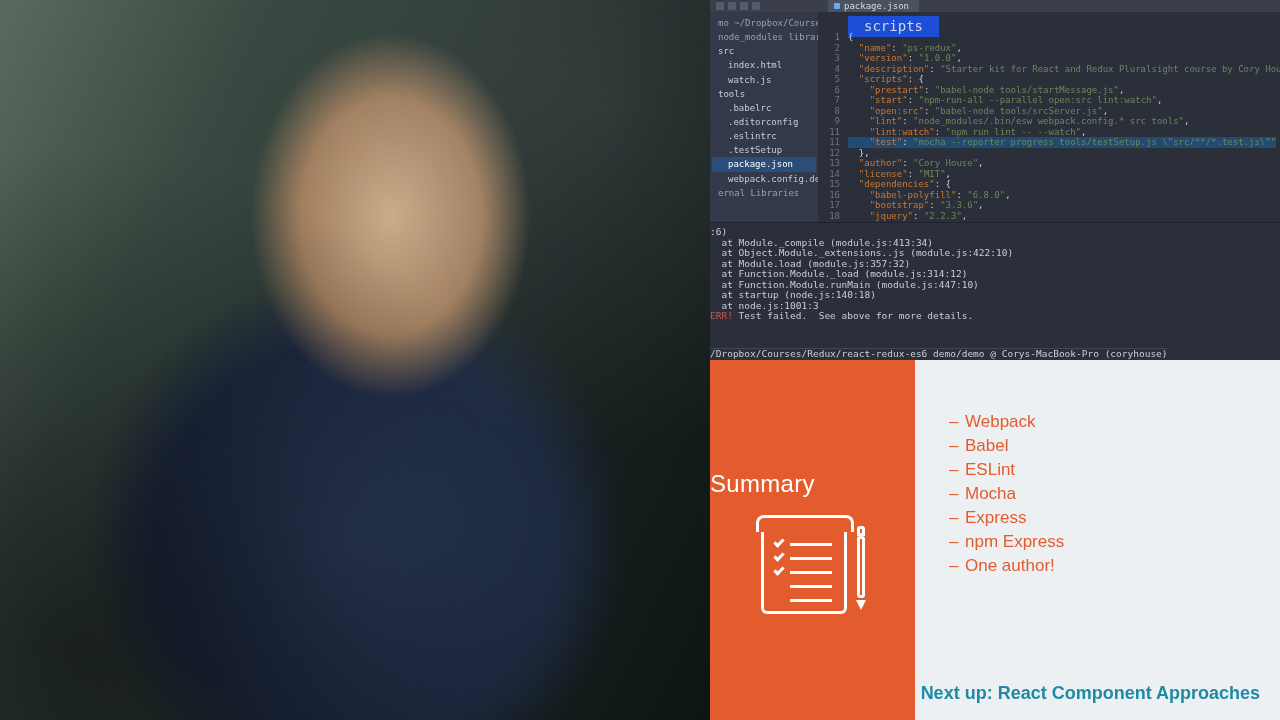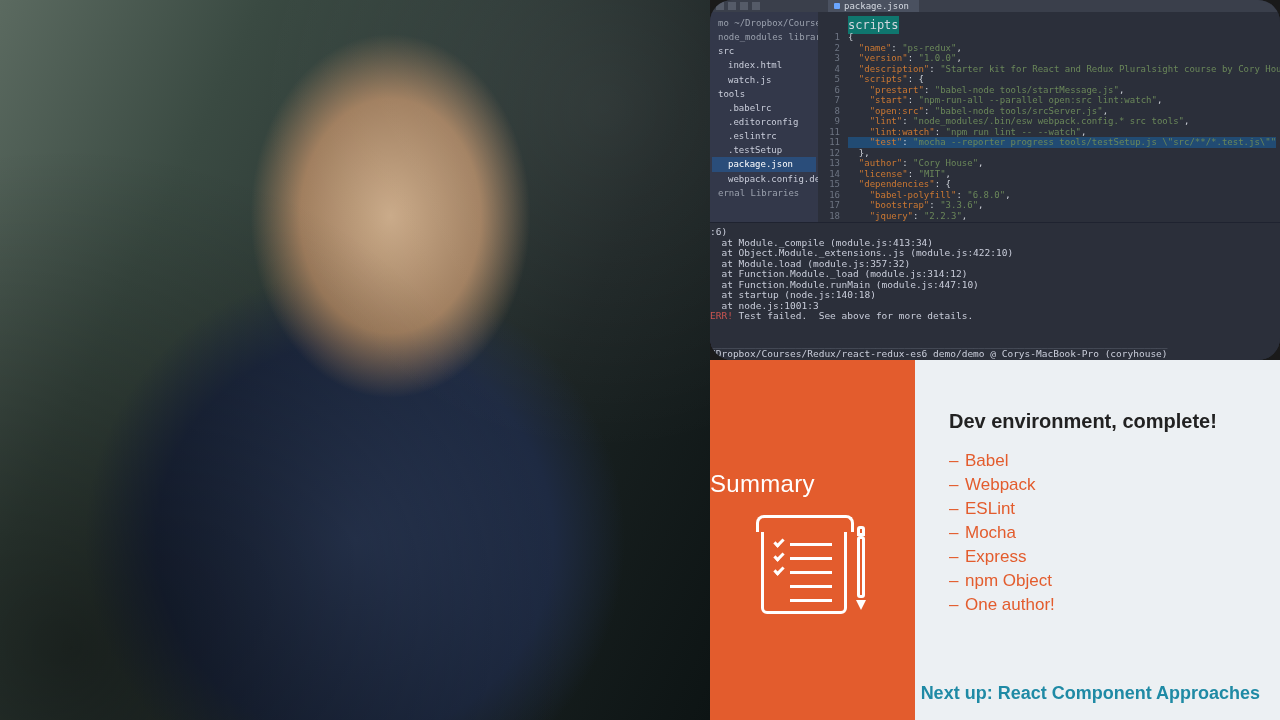--- a/index.html
+++ b/index.html
@@ -33,21 +33,20 @@
   .ide {
     position: absolute;
     left: 710px; top: 0;
     width: 570px; height: 360px;
     background: #2b2f3a;
     color: #c0c6cf;
     font-family: Menlo, Consolas, "DejaVu Sans Mono", monospace;
     font-size: 9.5px;
     line-height: 1.35;
     overflow: hidden;
-    border-radius: 22px;
   }
   .ide-toolbar {
     height: 12px;
     background: #3a3f4b;
     display: flex;
     align-items: center;
     padding: 0 6px;
     gap: 4px;
   }
   .ide-toolbar .sq { width:8px; height:8px; background:#555b68; }
@@ -80,22 +79,22 @@
   .ide-tree .f.indent { padding-left: 16px; }
   .ide-tree .f.sel { background:#2a4d7a; color:#fff; }
   .ide-tree .top { color:#9aa0ad; }
   .ide-editor {
     flex:1;
     position: relative;
     background:#2b2f3a;
   }
   .ed-chip {
     position:absolute; left:30px; top:4px;
-    background:#0f766e; color:#d3d7df;
-    font-size:12px; padding:1px 0;
+    background:#1d4ed8; color:#d3d7df;
+    font-size:14px; padding:1px 16px;
   }
   .ed-gutter {
     position:absolute; left:0; top:20px; width:28px;
     text-align:right; color:#6d7482; font-size:9px;
     line-height: 10.5px;
   }
   .ed-gutter div { padding-right:6px; }
   .ed-code {
     position:absolute; left:30px; top:20px; right:4px;
     font-size:9px; line-height:10.5px;
@@ -283,25 +282,24 @@
           <span class="line l5"></span>
       </div>
       <div class="pen">
         <span class="cap"></span>
           <span class="body"></span>
           <span class="tip"></span>
       </div>
     </div>
   </div>
   <div class="slide-right">
-    <h3>Dev environment, complete!</h3>
     <ul id="slide-items">
+        <li>Webpack</li>
         <li>Babel</li>
-        <li>Webpack</li>
         <li>ESLint</li>
         <li>Mocha</li>
         <li>Express</li>
-        <li>npm Object</li>
+        <li>npm Express</li>
         <li>One author!</li>
       </ul>
     <div class="next-up">Next up: React Component Approaches</div>
   </div>
 </div>
 
 </body></html>

